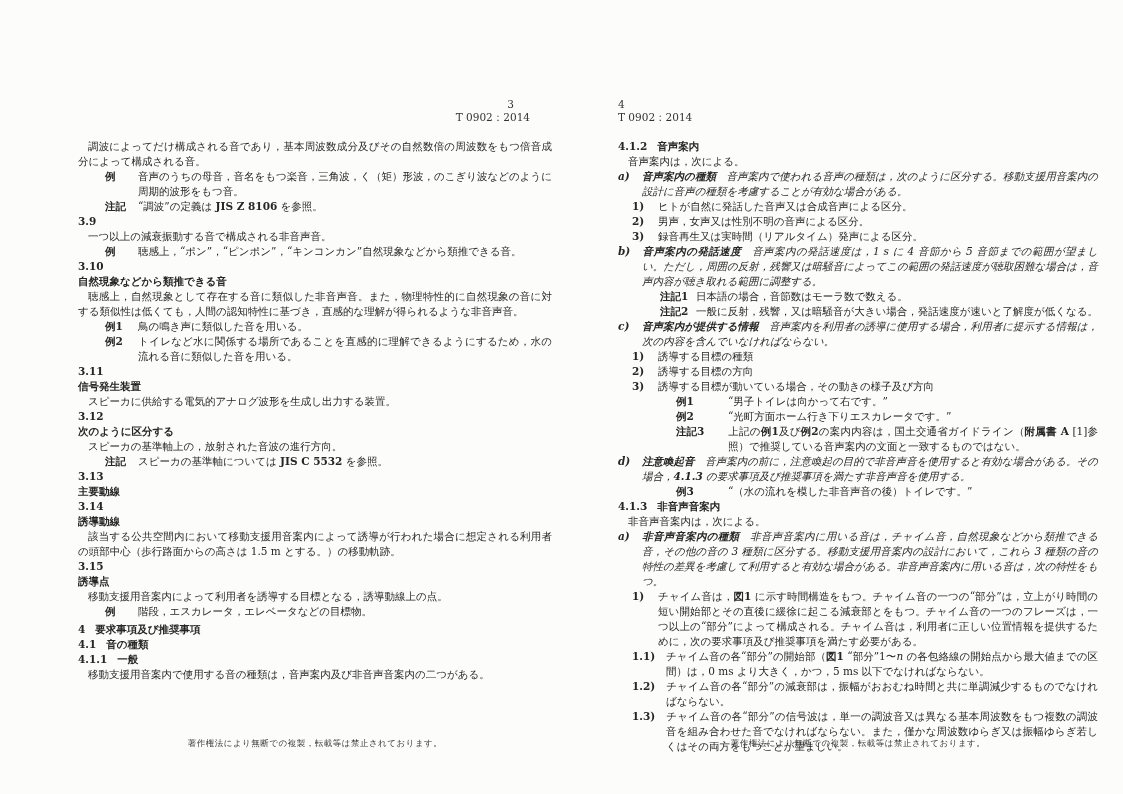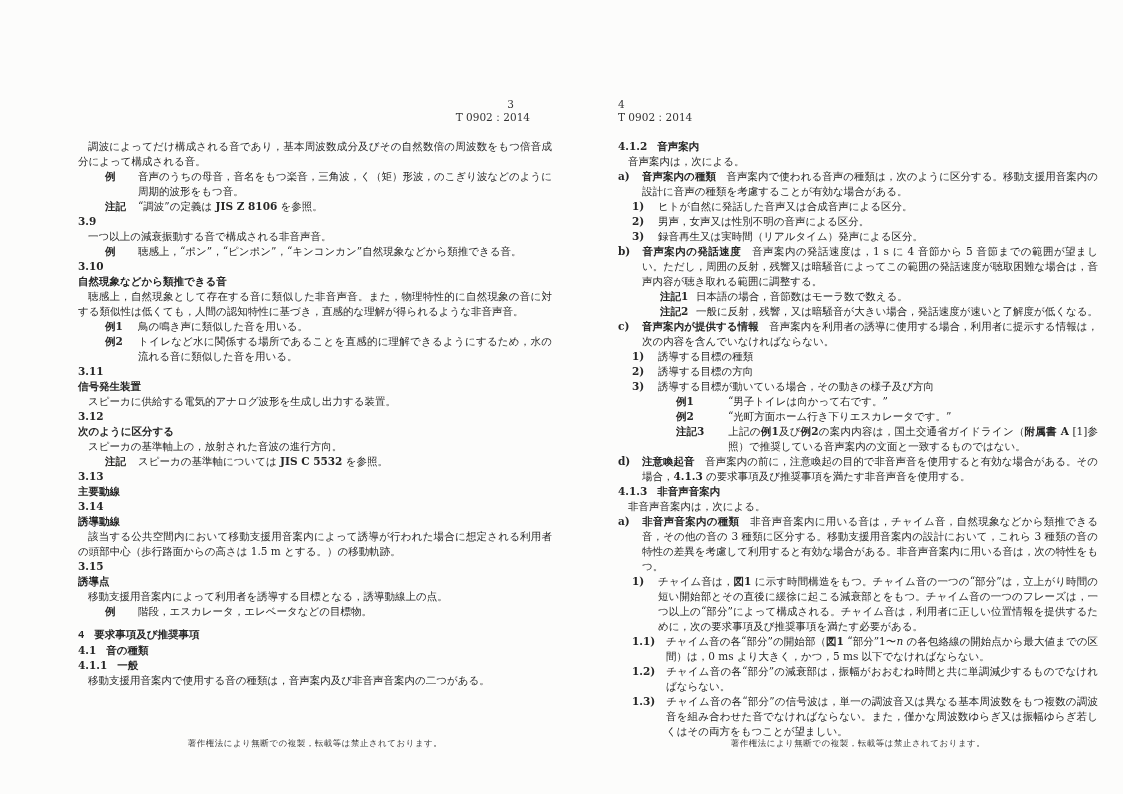--- a/index.html
+++ b/index.html
@@ -20,26 +20,26 @@
   .phead.align-left{text-align:left;}
 
   .pbody{font-size:10.5px;line-height:15px;text-align:justify;}
   .blk{margin:0;}
   .b,.lbl{font-weight:bold;}
   .i{font-style:italic;}
 
   .body-p{text-indent:10px;}
   .h{font-weight:bold;}
   .h .lbl{margin-right:10px;}
-  .gap{margin-top:9px;font-family:Liberation Mono, monospace;}
+  .gap{margin-top:3px;}
 
   .lblbox .lbl{display:inline-block;text-indent:0;}
   .ex{padding-left:60px;text-indent:-33px;}
   .ex .lbl{width:33px;}
-  .la{padding-left:24px;text-indent:-24px;}
+  .la{padding-left:24px;text-indent:-24px;font-style:italic;}
   .la .lbl{width:24px;}
   .l1{padding-left:40px;text-indent:-26px;}
   .l1 .lbl{width:26px;}
   .l11{padding-left:48px;text-indent:-34px;}
   .l11 .lbl{width:34px;}
   .note1{padding-left:78px;text-indent:-36px;}
   .note1 .lbl{width:36px;}
   .ex2{padding-left:110px;text-indent:-52px;}
   .ex2 .lbl{width:52px;}
 
@@ -108,20 +108,21 @@
       <div class="blk note1 lblbox"><span class="lbl">注記1</span><span>日本語の場合，音節数はモーラ数で数える。</span></div>
       <div class="blk note1 lblbox"><span class="lbl">注記2</span><span>一般に反射，残響，又は暗騒音が大きい場合，発話速度が速いと了解度が低くなる。</span></div>
       <div class="blk la lblbox"><span class="lbl">c)</span><span class="b">音声案内が提供する情報</span><span>　音声案内を利用者の誘導に使用する場合，利用者に提示する情報は，次の内容を含んでいなければならない。</span></div>
       <div class="blk l1 lblbox"><span class="lbl">1)</span><span>誘導する目標の種類</span></div>
       <div class="blk l1 lblbox"><span class="lbl">2)</span><span>誘導する目標の方向</span></div>
       <div class="blk l1 lblbox"><span class="lbl">3)</span><span>誘導する目標が動いている場合，その動きの様子及び方向</span></div>
       <div class="blk ex2 lblbox"><span class="lbl">例1</span><span>“男子トイレは向かって右です。”</span></div>
       <div class="blk ex2 lblbox"><span class="lbl">例2</span><span>“光町方面ホーム行き下りエスカレータです。”</span></div>
       <div class="blk ex2 lblbox"><span class="lbl">注記3</span><span>上記の</span><span class="b">例1</span><span>及び</span><span class="b">例2</span><span>の案内内容は，国土交通省ガイドライン（</span><span class="b">附属書 A</span><span> [1]参照）で推奨している音声案内の文面と一致するものではない。</span></div>
       <div class="blk la lblbox"><span class="lbl">d)</span><span class="b">注意喚起音</span><span>　音声案内の前に，注意喚起の目的で非音声音を使用すると有効な場合がある。その場合，</span><span class="b">4.1.3</span><span> の要求事項及び推奨事項を満たす非音声音を使用する。</span></div>
+      <div class="blk ex2 lblbox"><span class="lbl">例3</span><span>“（水の流れを模した非音声音の後）トイレです。”</span></div>
       <div class="blk h"><span class="lbl">4.1.3</span><span class="b">非音声音案内</span></div>
       <div class="blk body-p"><span>非音声音案内は，次による。</span></div>
       <div class="blk la lblbox"><span class="lbl">a)</span><span class="b">非音声音案内の種類</span><span>　非音声音案内に用いる音は，チャイム音，自然現象などから類推できる音，その他の音の 3 種類に区分する。移動支援用音案内の設計において，これら 3 種類の音の特性の差異を考慮して利用すると有効な場合がある。非音声音案内に用いる音は，次の特性をもつ。</span></div>
       <div class="blk l1 lblbox"><span class="lbl">1)</span><span>チャイム音は，</span><span class="b">図1</span><span> に示す時間構造をもつ。チャイム音の一つの“部分”は，立上がり時間の短い開始部とその直後に緩徐に起こる減衰部とをもつ。チャイム音の一つのフレーズは，一つ以上の“部分”によって構成される。チャイム音は，利用者に正しい位置情報を提供するために，次の要求事項及び推奨事項を満たす必要がある。</span></div>
       <div class="blk l11 lblbox"><span class="lbl">1.1)</span><span>チャイム音の各“部分”の開始部（</span><span class="b">図1</span><span> “部分”1〜</span><span class="i">n</span><span> の各包絡線の開始点から最大値までの区間）は，0 ms より大きく，かつ，5 ms 以下でなければならない。</span></div>
       <div class="blk l11 lblbox"><span class="lbl">1.2)</span><span>チャイム音の各“部分”の減衰部は，振幅がおおむね時間と共に単調減少するものでなければならない。</span></div>
       <div class="blk l11 lblbox"><span class="lbl">1.3)</span><span>チャイム音の各“部分”の信号波は，単一の調波音又は異なる基本周波数をもつ複数の調波音を組み合わせた音でなければならない。また，僅かな周波数ゆらぎ又は振幅ゆらぎ若しくはその両方をもつことが望ましい。</span></div>
     </div>
   <div class="pfoot">著作権法により無断での複製，転載等は禁止されております。</div>
 </div>

